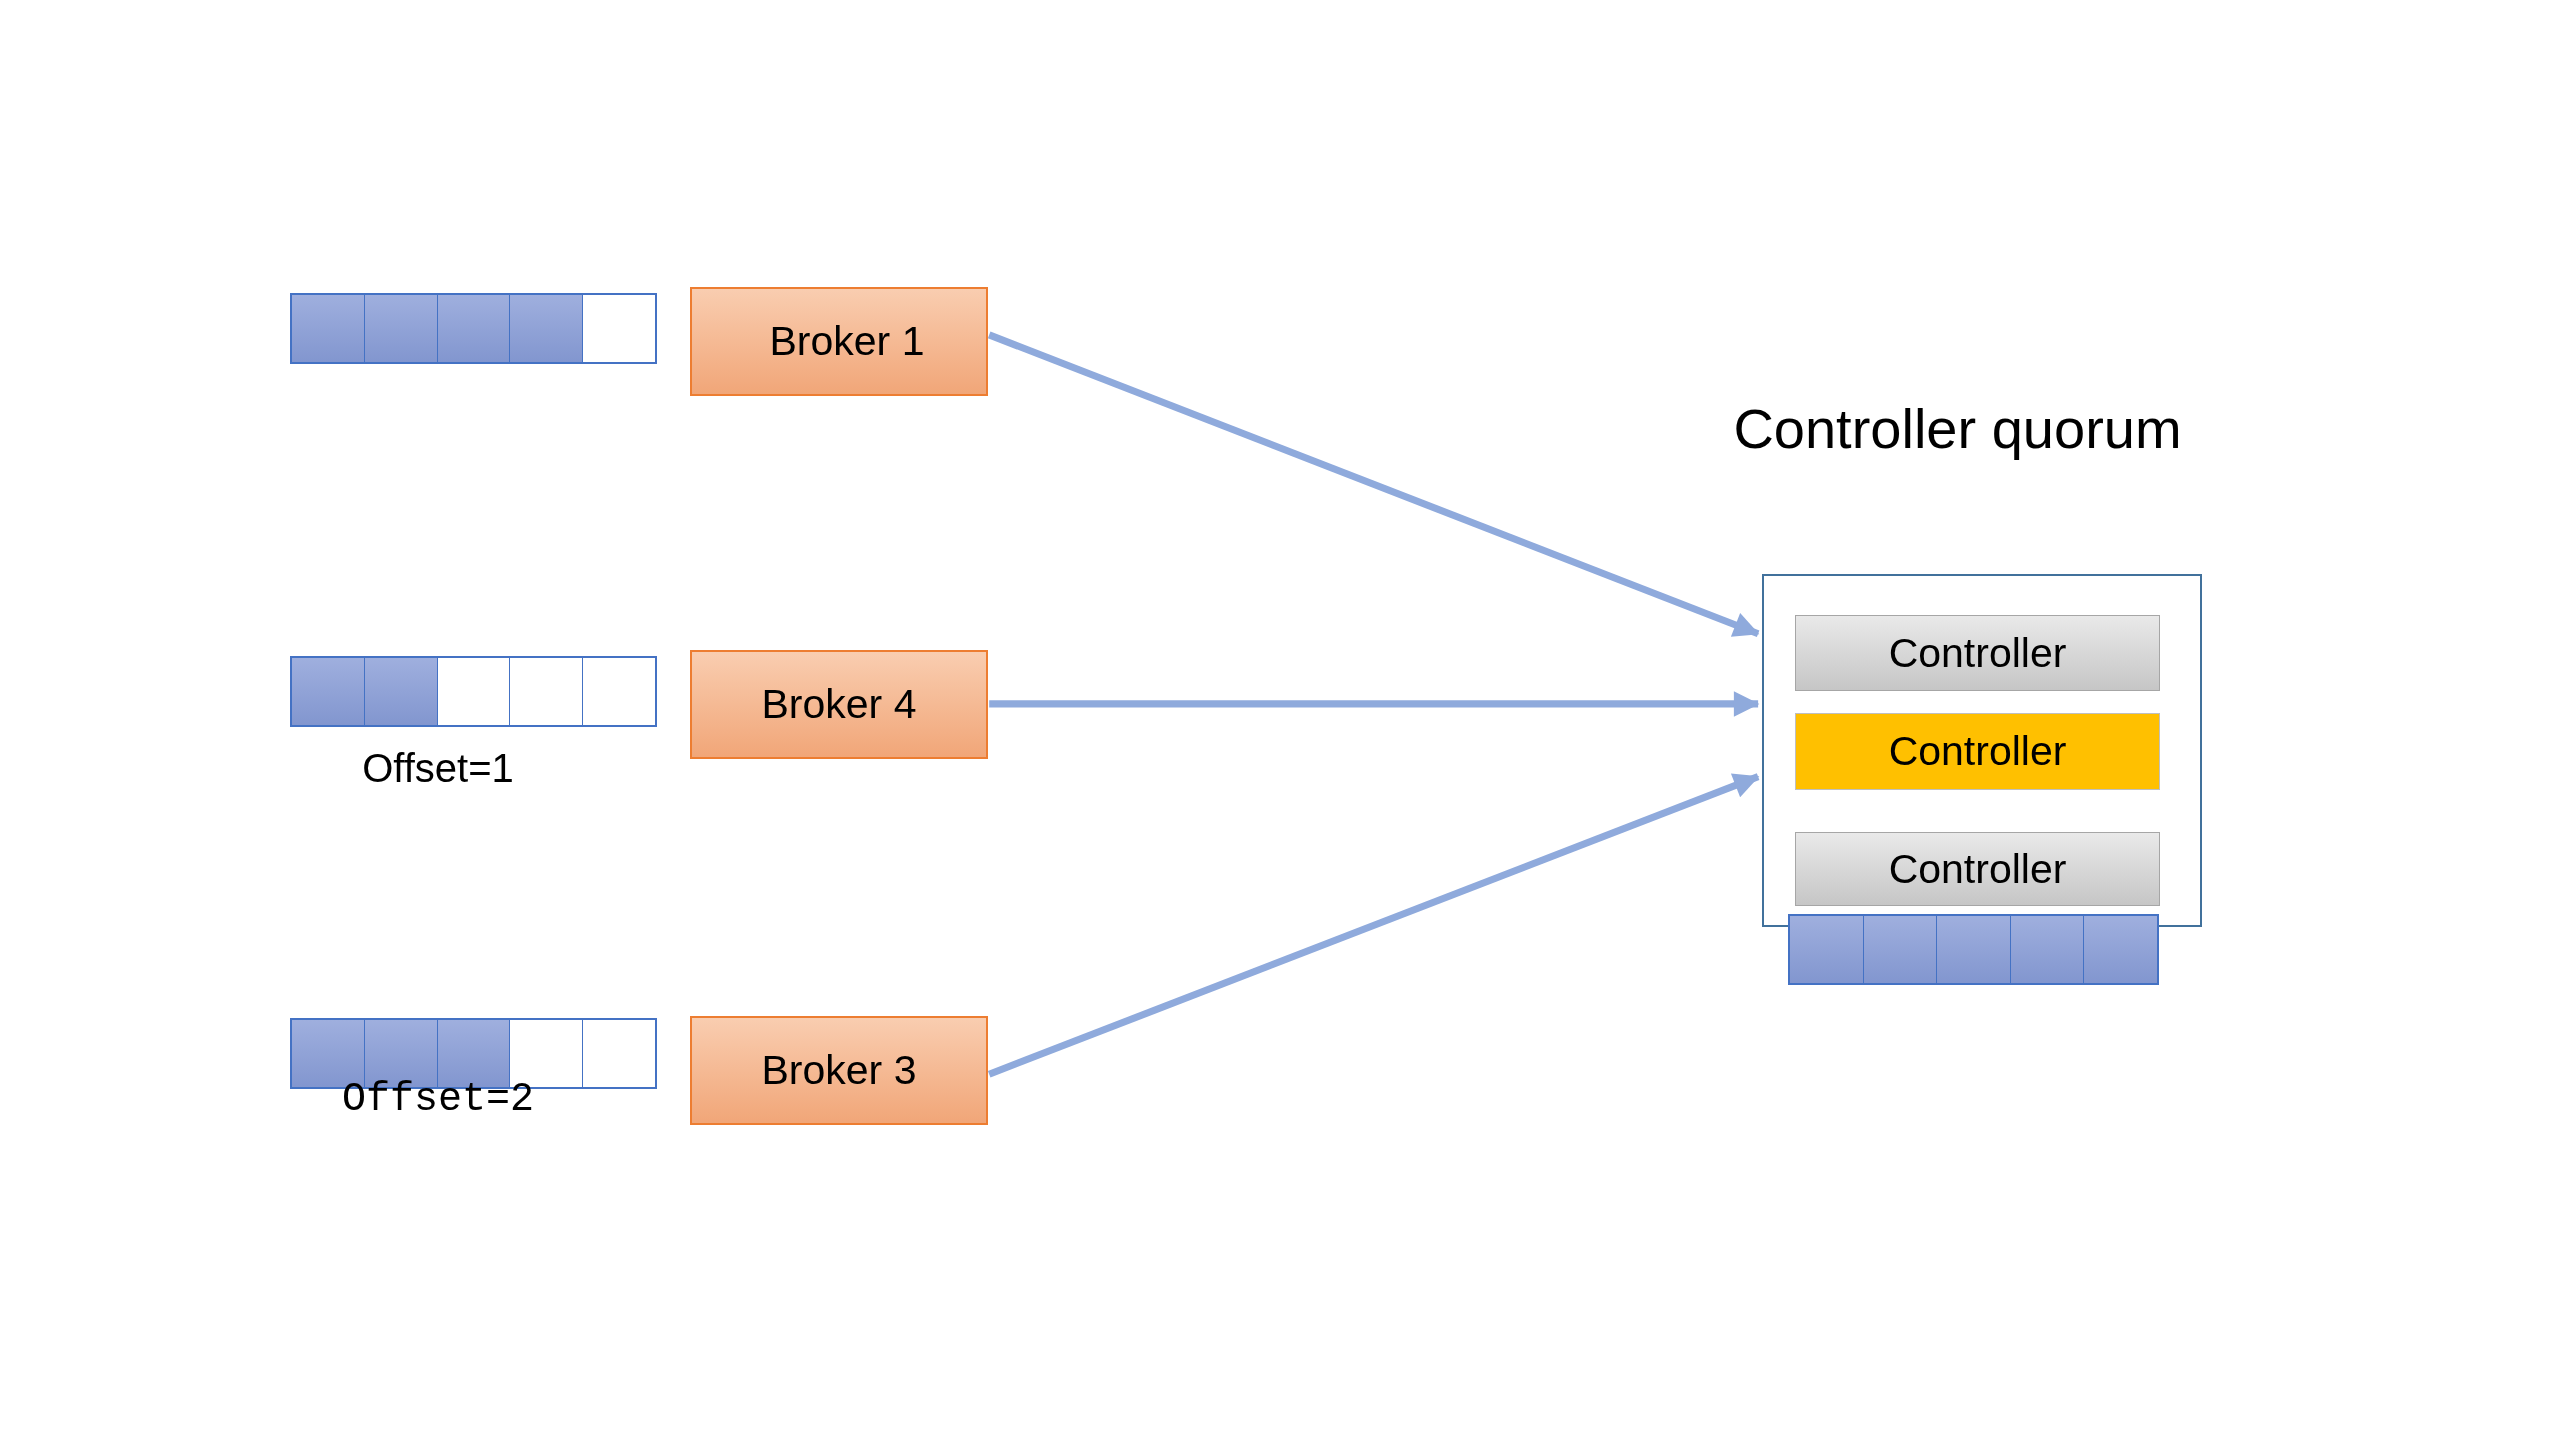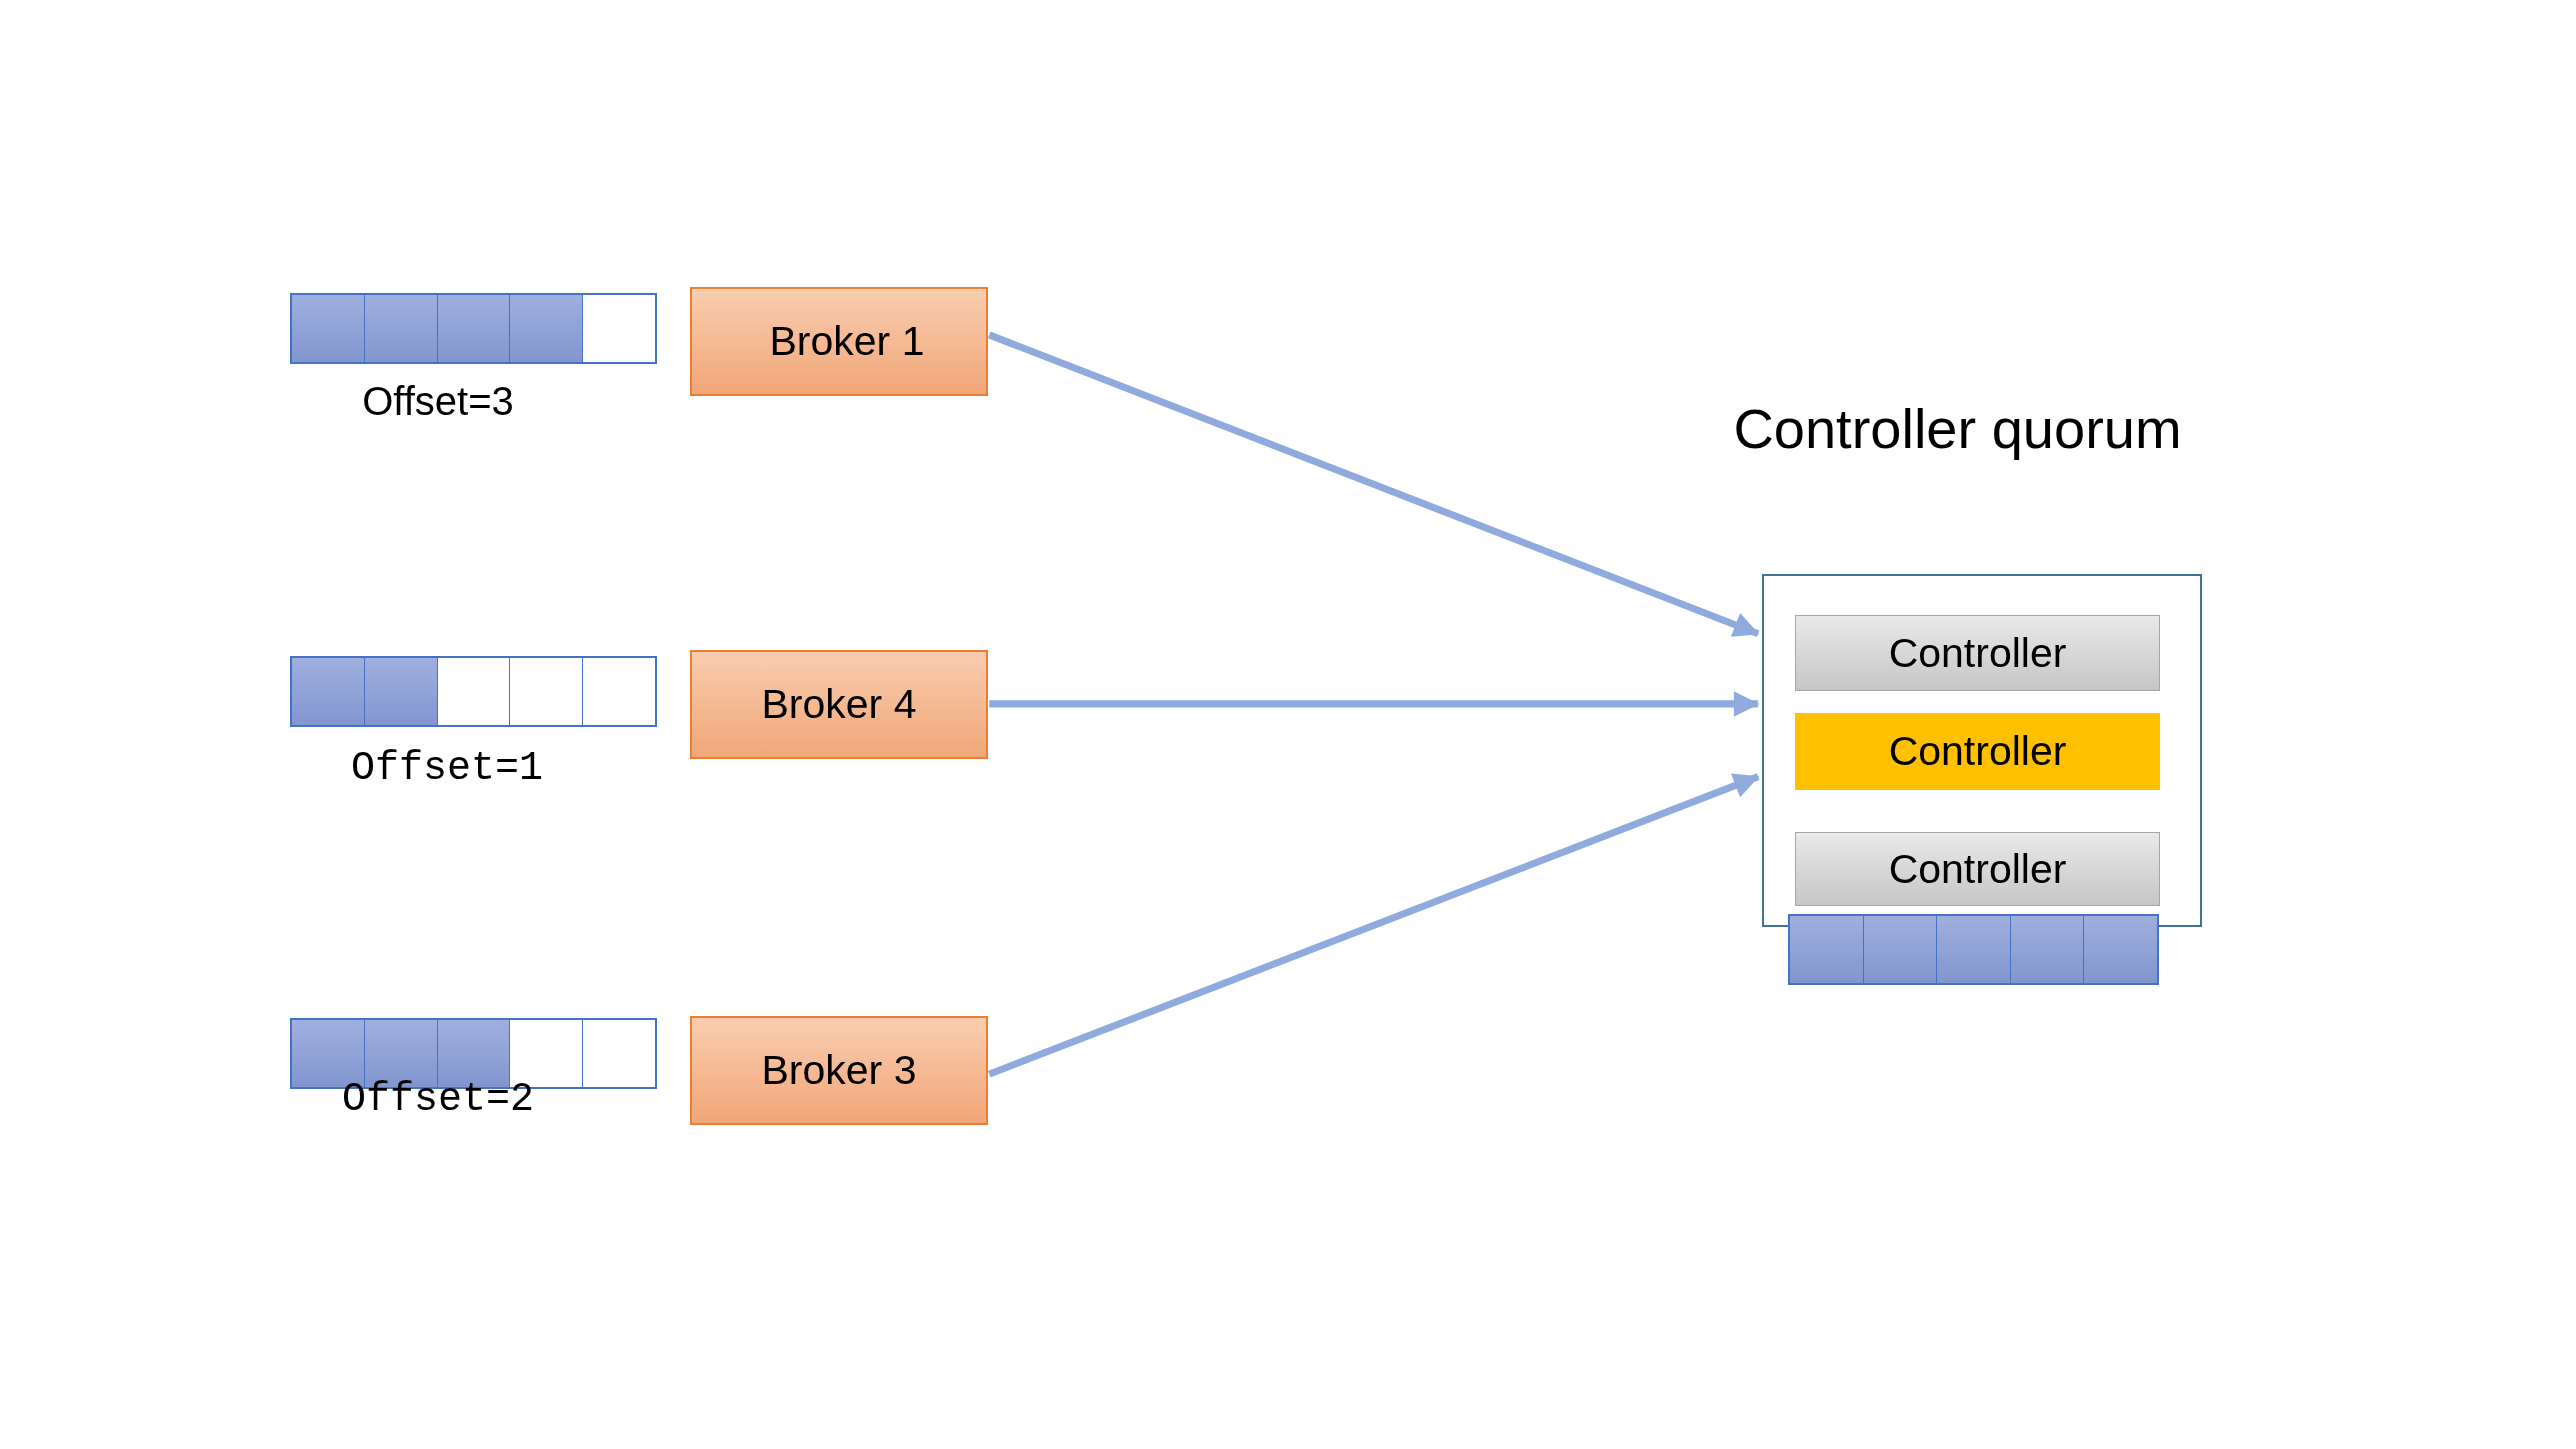--- a/index.html
+++ b/index.html
@@ -137,33 +137,32 @@
     <line x1="1536" y1="1668" x2="2730" y2="1206" stroke="#8FAADC" stroke-width="11" marker-end="url(#ah)"></line>
   </svg>
 
   <div class="log" style="left:290px; top:293px;">
       <div class="cell filled"></div>
       <div class="cell filled"></div>
       <div class="cell filled"></div>
       <div class="cell filled"></div>
       <div class="cell"></div>
     </div>
-  <div class="offset-label" style="left:245px; top:379px;">Offset=3</div>
   <div class="broker-box" style="left:690px; top:287px;padding-left:16px;">
     <span>Broker 1</span>
   </div>
 
   <div class="log" style="left:290px; top:656px;">
       <div class="cell filled"></div>
       <div class="cell filled"></div>
       <div class="cell"></div>
       <div class="cell"></div>
       <div class="cell"></div>
     </div>
-  <div class="offset-label" style="left:254px; top:746px;font-family:Liberation Mono, monospace;">Offset=1</div>
+  <div class="offset-label" style="left:245px; top:746px;">Offset=1</div>
   <div class="broker-box" style="left:690px; top:650px;">
     <span>Broker 4</span>
   </div>
 
   <div class="log" style="left:290px; top:1018px;">
       <div class="cell filled"></div>
       <div class="cell filled"></div>
       <div class="cell filled"></div>
       <div class="cell"></div>
       <div class="cell"></div>

